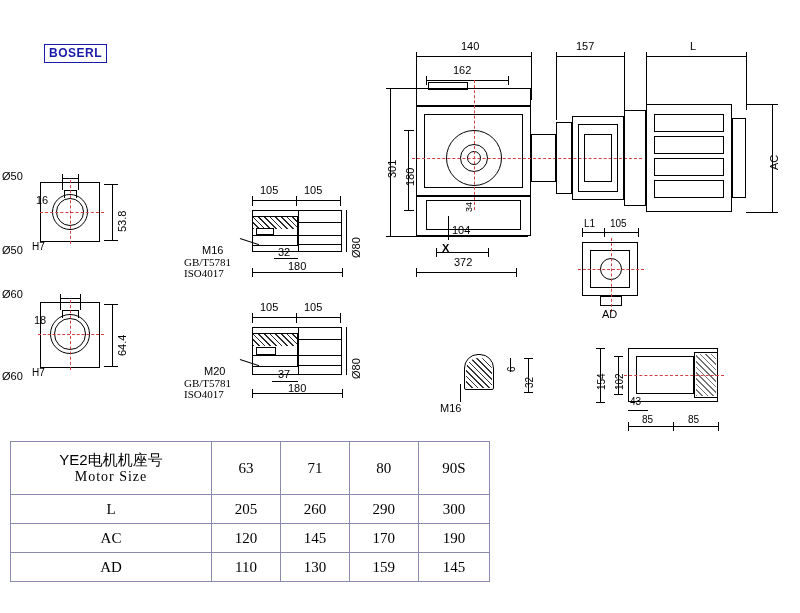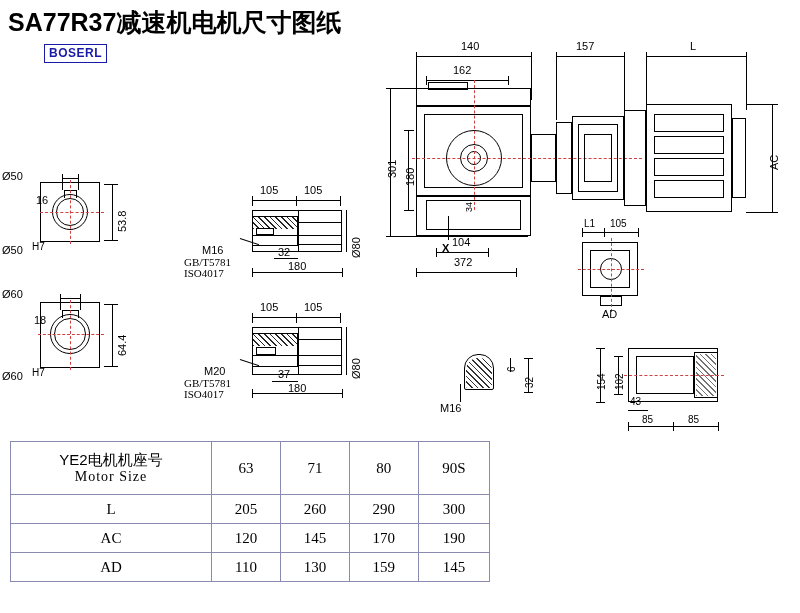--- a/index.html
+++ b/index.html
@@ -120,21 +120,20 @@
     letter-spacing: 1px;
   }
   #spec-table tr.hdr td { height: 48px; }
   #spec-table td.rowlbl { font-size: 15px; }
 </style>
 </head>
 <body>
 
 <div id="page">
 
-  <div class="abs" id="title">SA77R37减速机电机尺寸图纸</div>
 
   <div class="abs" id="logo">BOSERL</div>
 
   <div class="abs" style="left:0px; top:170px; width:140px; height:100px;">
 
     <div class="abs box-thin" style="left:40px; top:12px; width:60px; height:60px; border-style:solid;"></div>
 
     <div class="abs circle" style="left:52px; top:24px; width:36px; height:36px;"></div>
     <div class="abs circle" style="left:56px; top:28px; width:28px; height:28px;"></div>
 
@@ -303,21 +302,21 @@
     <div class="abs box-thin" style="left:58px; top:170px; width:95px; height:30px;"></div>
 
     <div class="abs lbl rot90" style="left:96px; top:182px; font-size:9px;">34</div>
 
     <div class="abs lbl" style="left:74px; top:212px; font-weight:bold;">X</div>
     <div class="abs ln v1" style="left:80px; top:186px; height:24px;"></div>
 
     <div class="abs ln h1" style="left:68px; top:222px; width:52px;"></div>
     <div class="abs ln v1" style="left:68px; top:218px; height:9px;"></div>
     <div class="abs ln v1" style="left:120px; top:218px; height:9px;"></div>
-    <div class="abs lbl" style="left:84px; top:206px;">104</div>
+    <div class="abs lbl" style="left:84px; top:194px;">104</div>
 
     <div class="abs ln h1" style="left:48px; top:242px; width:100px;"></div>
     <div class="abs ln v1" style="left:48px; top:238px; height:9px;"></div>
     <div class="abs ln v1" style="left:148px; top:238px; height:9px;"></div>
     <div class="abs lbl" style="left:86px; top:226px;">372</div>
 
     <div class="abs box-thin" style="left:163px; top:104px; width:25px; height:48px;"></div>
     <div class="abs box-thin" style="left:188px; top:92px; width:16px; height:72px;"></div>
     <div class="abs box-thin" style="left:204px; top:86px; width:52px; height:84px;"></div>
     <div class="abs box-thin" style="left:210px; top:94px; width:40px; height:68px;"></div>

